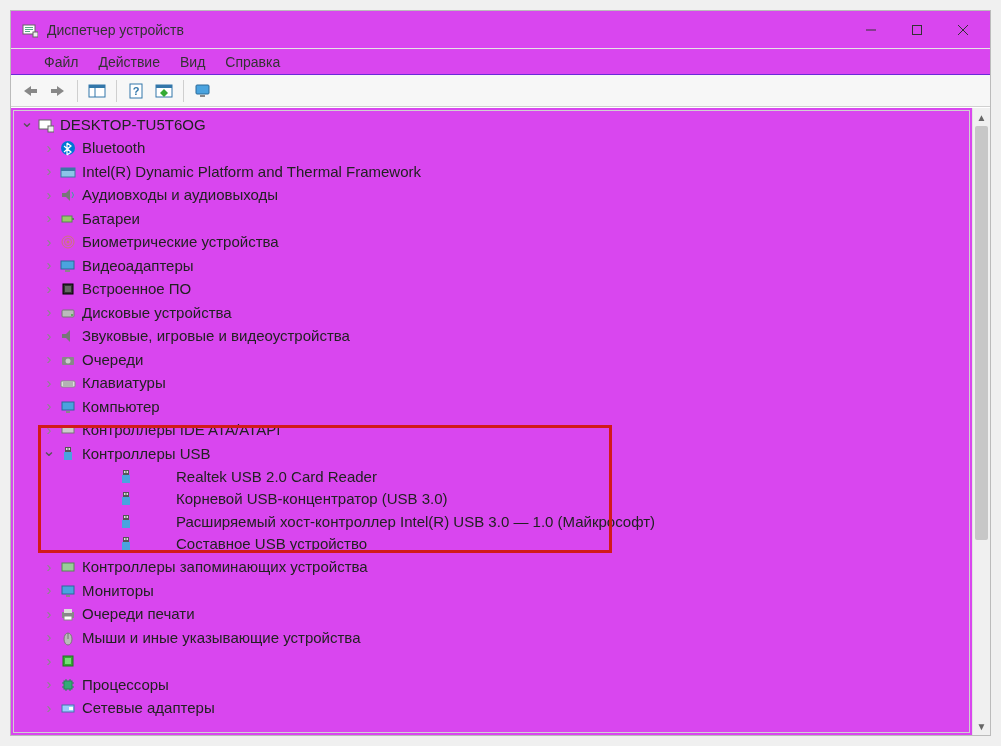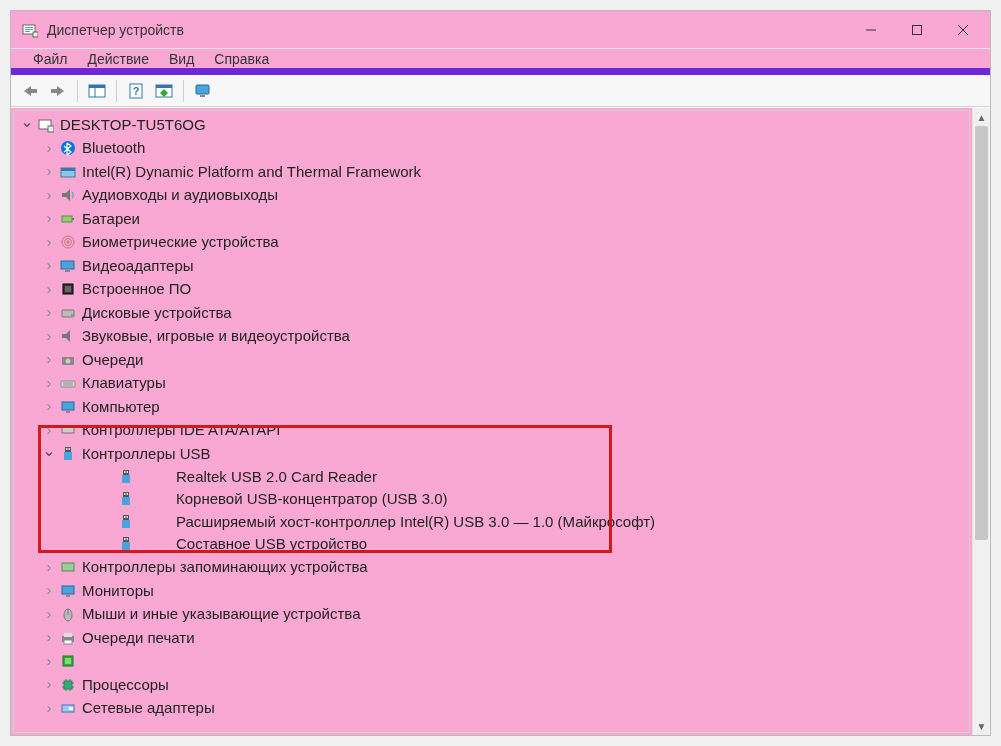--- a/index.html
+++ b/index.html
@@ -6,21 +6,21 @@
   body {
     margin: 0;
     padding: 10px;
     background: #f0f0f0;
     font-family: "Segoe UI", Tahoma, sans-serif;
     font-size: 13px;
   }
   .window {
     width: 981px;
     height: 726px;
-    background: #f9a8d4;
+    background: #d946ef;
     border: 1px solid #bbb;
     display: flex;
     flex-direction: column;
     position: relative;
   }
   .titlebar {
     height: 38px;
     display: flex;
     align-items: center;
     padding: 0 4px 0 10px;
@@ -44,22 +44,22 @@
     align-items: center;
     justify-content: center;
     color: #555;
     font-family: Arial, sans-serif;
     font-size: 14px;
   }
   .menubar {
     height: 26px;
     display: flex;
     align-items: center;
-    padding: 0 12px;
-    border-bottom: 7px solid #6d28d9;
+    padding: 0 23px;
+    border-bottom: 1px solid #6d28d9;
     color: #333;
   }
   .menu-item {
     padding: 3px 10px;
     cursor: default;
     font-size: 14px;
   }
   .toolbar {
     height: 32px;
     display: flex;
@@ -497,37 +497,37 @@
                 <rect x="6" y="12" width="4" height="2" fill="#888"></rect>
               </svg>
           </span>
           <span class="label">Мониторы</span>
         </div>
 
         <div class="row indent-1">
           <span class="chev closed"></span>
           <span class="node-icon">
             <svg width="16" height="16">
-                <ellipse cx="8" cy="9" rx="4" ry="6" fill="#bbb" stroke="#777"></ellipse>
-                <line x1="8" y1="3" x2="8" y2="9" stroke="#777"></line>
-              </svg>
-          </span>
-          <span class="label">Мыши и иные указывающие устройства</span>
-        </div>
-
-        <div class="row indent-1">
-          <span class="chev closed"></span>
-          <span class="node-icon">
-            <svg width="16" height="16">
                 <rect x="2" y="6" width="12" height="6" fill="#888"></rect>
                 <rect x="4" y="3" width="8" height="4" fill="#ddd"></rect>
                 <rect x="4" y="10" width="8" height="4" fill="#fff" stroke="#888"></rect>
               </svg>
           </span>
           <span class="label">Очереди печати</span>
+        </div>
+
+        <div class="row indent-1">
+          <span class="chev closed"></span>
+          <span class="node-icon">
+            <svg width="16" height="16">
+                <ellipse cx="8" cy="9" rx="4" ry="6" fill="#bbb" stroke="#777"></ellipse>
+                <line x1="8" y1="3" x2="8" y2="9" stroke="#777"></line>
+              </svg>
+          </span>
+          <span class="label">Мыши и иные указывающие устройства</span>
         </div>
 
         <div class="row indent-1">
           <span class="chev closed"></span>
           <span class="node-icon">
             <svg width="16" height="16">
                 <rect x="3" y="3" width="10" height="10" fill="#3a3" stroke="#272"></rect>
                 <rect x="5" y="5" width="6" height="6" fill="#7d7"></rect>
               </svg>
           </span>

